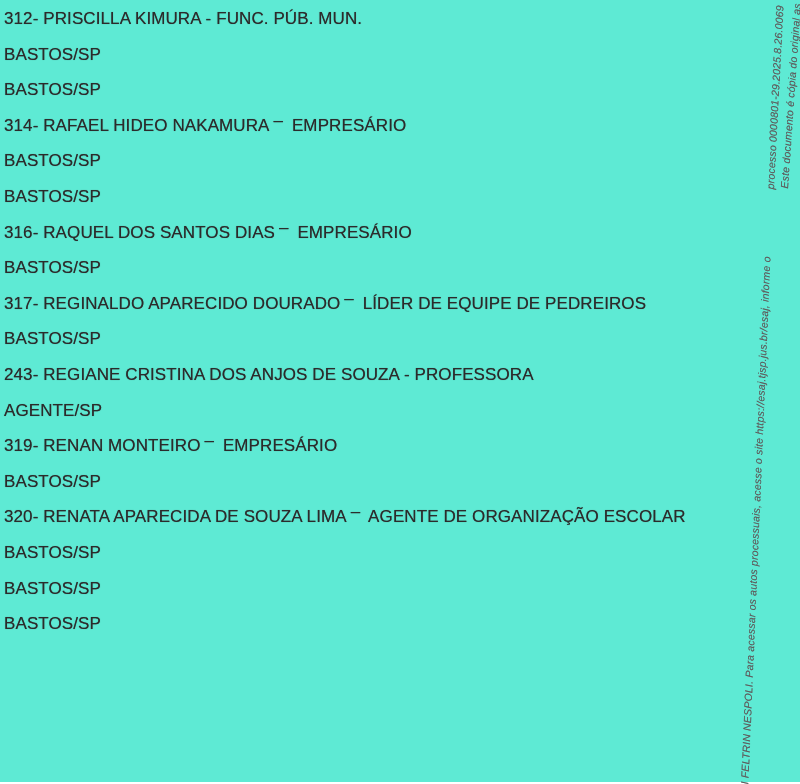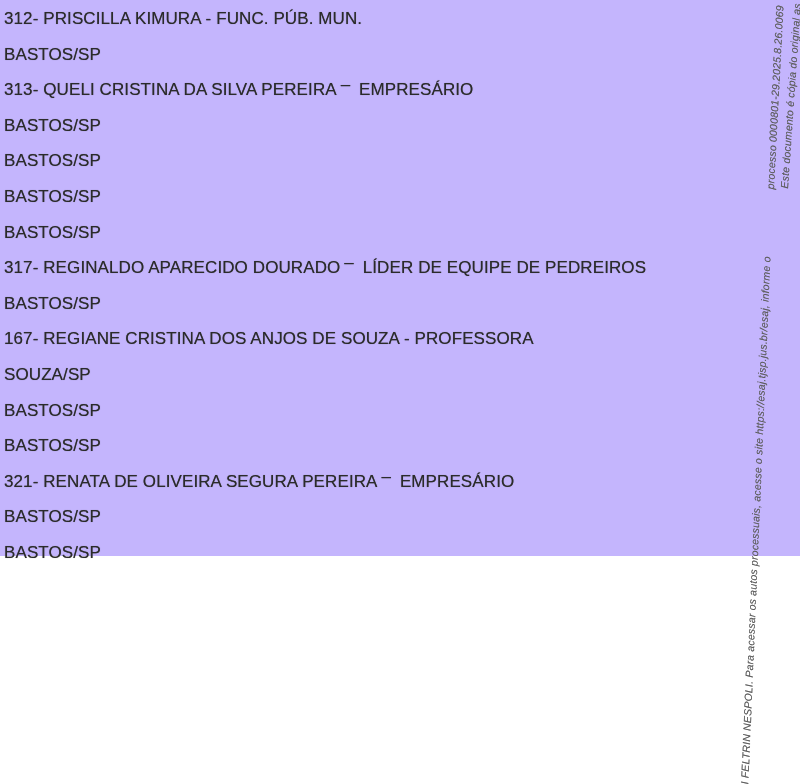--- a/index.html
+++ b/index.html
@@ -9,22 +9,22 @@
   }
   body {
     width: 800px;
     height: 784px;
     overflow: hidden;
     font-family: "Liberation Sans", sans-serif;
   }
   .doc {
     position: relative;
     width: 800px;
-    height: 556px;
-    background: #c4b5fd;
+    height: 782px;
+    background: #5eead4;
   }
   
   .entries {
     position: absolute;
     left: 4px;
     top: 1px;
     right: 60px;
   }
   .tline {
     height: 35.6px;
@@ -58,32 +58,34 @@
   .stamp-proc { left: 765px; top: 189px; transform: rotate(-87deg);   }
 </style>
 </head>
 <body>
 
 <div class="doc">
 
   <div class="entries" id="entries">
       <div class="tline">312- PRISCILLA KIMURA - FUNC. PÚB. MUN.</div>
       <div class="tline">BASTOS/SP</div>
-      <div class="tline">313- QUELI CRISTINA DA SILVA PEREIRA<span class="endash">–</span> EMPRESÁRIO</div>
+      <div class="tline">BASTOS/SP</div>
+      <div class="tline">314- RAFAEL HIDEO NAKAMURA<span class="endash">–</span> EMPRESÁRIO</div>
       <div class="tline">BASTOS/SP</div>
       <div class="tline">BASTOS/SP</div>
-      <div class="tline">BASTOS/SP</div>
+      <div class="tline">316- RAQUEL DOS SANTOS DIAS<span class="endash">–</span> EMPRESÁRIO</div>
       <div class="tline">BASTOS/SP</div>
       <div class="tline">317- REGINALDO APARECIDO DOURADO<span class="endash">–</span> LÍDER DE EQUIPE DE PEDREIROS</div>
       <div class="tline">BASTOS/SP</div>
-      <div class="tline">167- REGIANE CRISTINA DOS ANJOS DE SOUZA - PROFESSORA</div>
-      <div class="tline">SOUZA/SP</div>
+      <div class="tline">243- REGIANE CRISTINA DOS ANJOS DE SOUZA - PROFESSORA</div>
+      <div class="tline">AGENTE/SP</div>
+      <div class="tline">319- RENAN MONTEIRO<span class="endash">–</span> EMPRESÁRIO</div>
       <div class="tline">BASTOS/SP</div>
+      <div class="tline">320- RENATA APARECIDA DE SOUZA LIMA<span class="endash">–</span> AGENTE DE ORGANIZAÇÃO ESCOLAR</div>
       <div class="tline">BASTOS/SP</div>
-      <div class="tline">321- RENATA DE OLIVEIRA SEGURA PEREIRA<span class="endash">–</span> EMPRESÁRIO</div>
       <div class="tline">BASTOS/SP</div>
       <div class="tline">BASTOS/SP</div>
     </div>
 
   <div class="stamp stamp-long">RI FELTRIN NESPOLI. Para acessar os autos processuais, acesse o site https://esaj.tjsp.jus.br/esaj, informe o</div>
 
   <div class="stamp stamp-este">Este documento é cópia do original as</div>
 
   <div class="stamp stamp-proc">processo 0000801-29.2025.8.26.0069</div>
 

